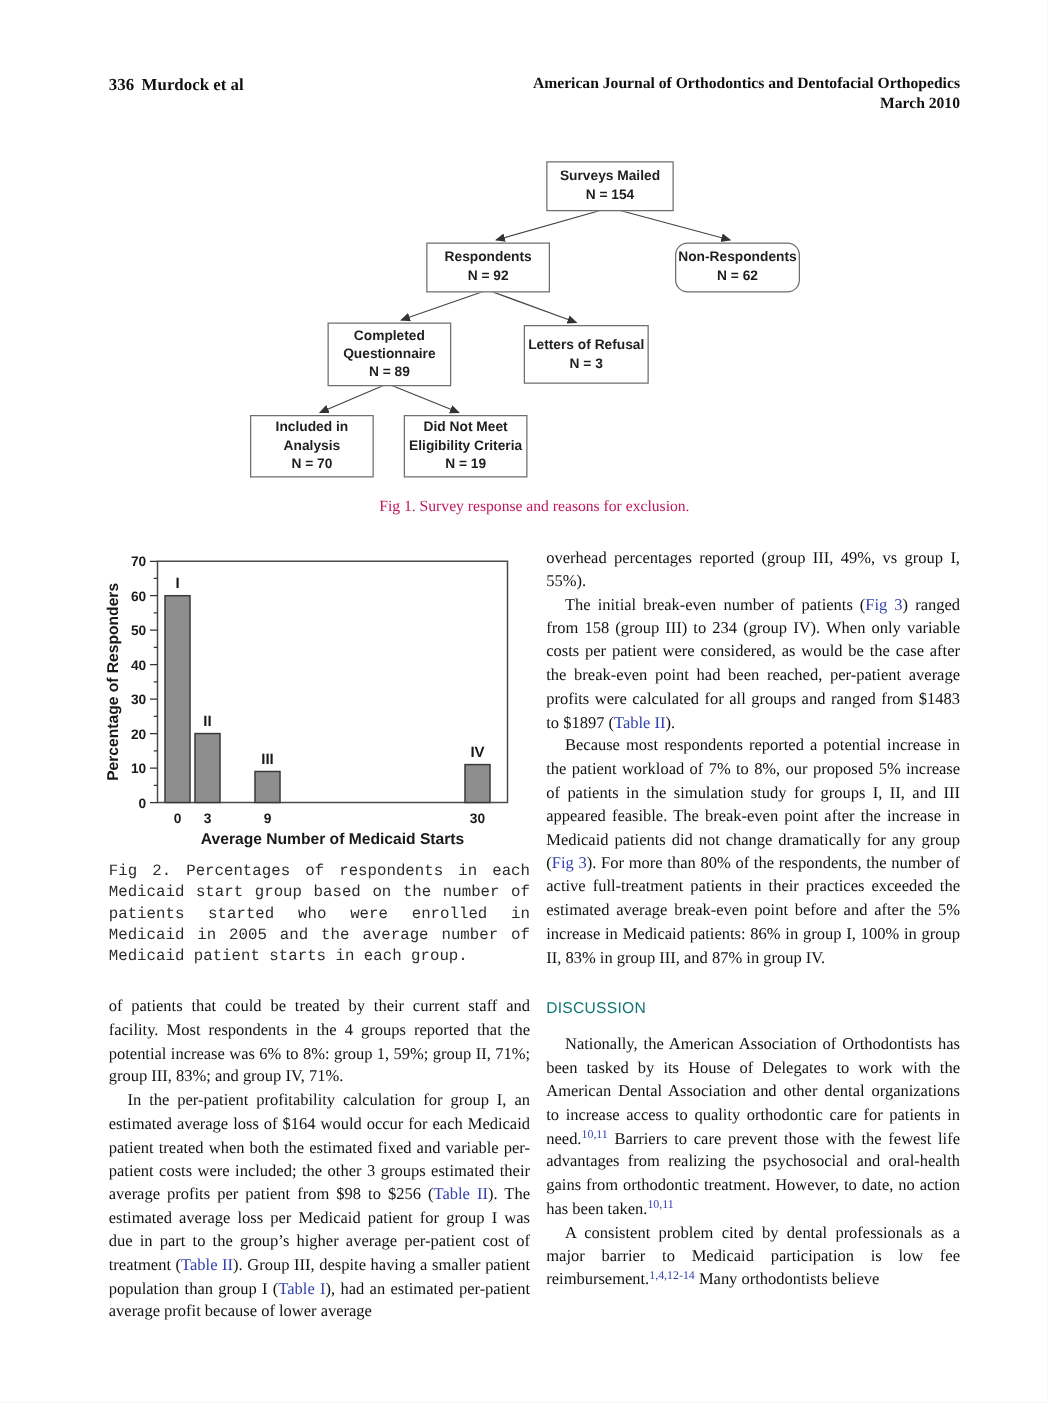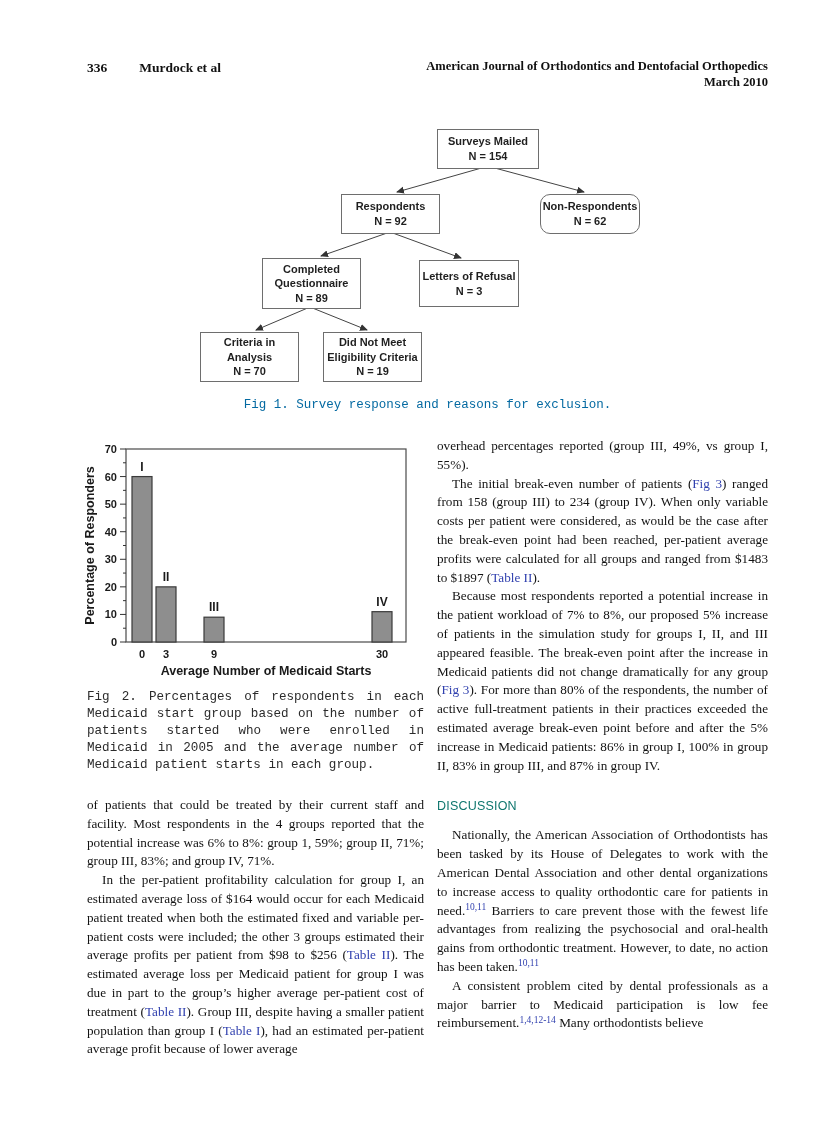--- a/index.html
+++ b/index.html
@@ -1,39 +1,39 @@
 <!DOCTYPE html>
 <html><head>
 <meta charset="utf-8">
 <style>
   html,body{margin:0;padding:0;background:#ffffff;}
   .page{position:relative;width:838px;height:1122px;background:#ffffff;outline:1px solid #d9d9d9;
         font-family:"Liberation Serif", serif;color:#111;overflow:hidden;}
 
   
   .hdr-left{position:absolute;left:87px;top:60px;font-size:13.5px;font-weight:bold;}
-  .hdr-left .pgnum{margin-right:32px;font-family:Liberation Serif, serif;}
+  .hdr-left .pgnum{margin-right:6px;font-family:Liberation Serif, serif;}
   .hdr-right{position:absolute;right:70px;top:58px;text-align:right;font-size:12.5px;font-weight:bold;line-height:16px;}
 
   
   .fig1{position:absolute;left:200px;top:123px;width:445px;height:270px;}
   .fig1 svg.arrows{position:absolute;left:0;top:0;}
   .fnode{position:absolute;border:1px solid #6e6e6e;background:#fff;display:flex;flex-direction:column;
          align-items:center;justify-content:center;font-family:"Liberation Sans",sans-serif;
          font-weight:bold;font-size:11px;line-height:1.32;color:#1f1f1f;text-align:center;}
   .n-surveys{left:237px;top:6px;width:100px;height:38px;}
   .n-resp{left:141px;top:71px;width:97px;height:38px;}
   .n-nonresp{left:340px;top:71px;width:98px;height:38px;border-radius:10px;}
   .n-completed{left:62px;top:135px;width:97px;height:49px;}
   .n-refusal{left:219px;top:137px;width:98px;height:45px;}
   .n-included{left:0px;top:209px;width:97px;height:48px;}
   .n-didnot{left:123px;top:209px;width:97px;height:48px;}
 
   .fig1-caption{position:absolute;left:87px;top:398px;width:681px;text-align:center;
-       font-family:Liberation Mono, monospace;font-size:12.5px;color:#0369a1;}
+       font-family:Liberation Serif, serif;font-size:12.5px;color:#be185d;}
 
   
   .col{position:absolute;top:437px;}
   .col-left{left:87px;width:337px;}
   .col-right{left:437px;width:331px;}
 
   .fig2-svg{display:block;margin-left:-6px;}
   .fig2-caption{margin-top:10px;font-family:Liberation Mono, monospace;font-size:12.6px;
        line-height:17px;color:#2b2b2b;text-align:justify;}
 
@@ -90,21 +90,21 @@
     <div class="fnode n-completed">
       <div>Completed</div>
       <div>Questionnaire</div>
       <div>N = 89</div>
     </div>
     <div class="fnode n-refusal">
       <div>Letters of Refusal</div>
       <div>N = 3</div>
     </div>
     <div class="fnode n-included">
-      <div>Criteria in</div>
+      <div>Included in</div>
       <div>Analysis</div>
       <div>N = 70</div>
     </div>
     <div class="fnode n-didnot">
       <div>Did Not Meet</div>
       <div>Eligibility Criteria</div>
       <div>N = 19</div>
     </div>
   </div>
 

